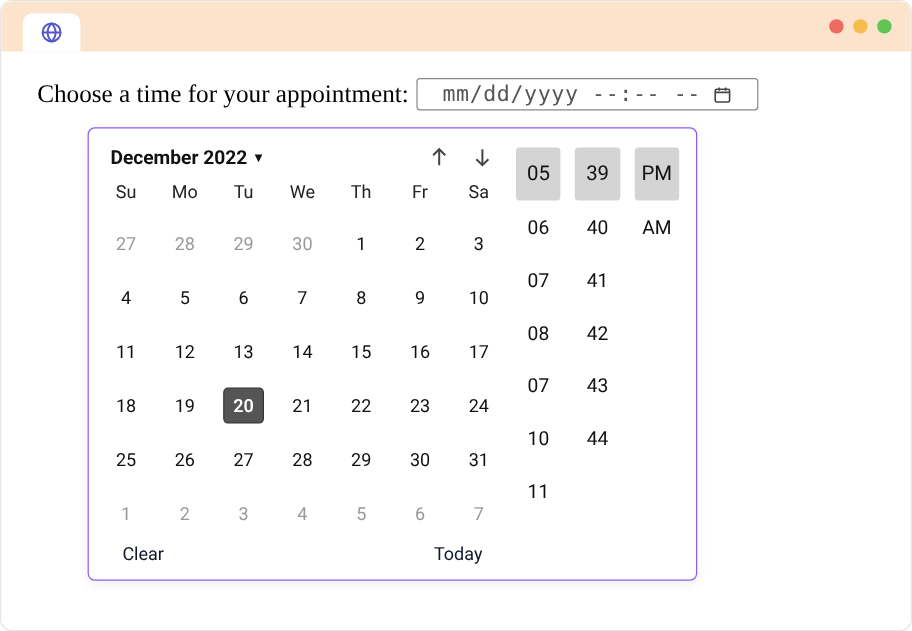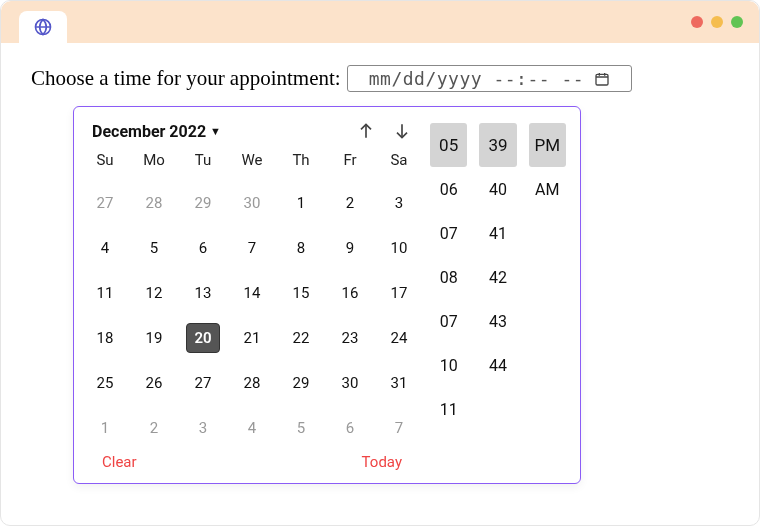--- a/index.html
+++ b/index.html
@@ -147,21 +147,21 @@
     color: #fff;
     font-weight: 600;
     border: 1px solid #333;
   }
   .picker-actions {
     display: flex;
     padding: 10px 14px 2px 14px;
     font-size: 15px;
   }
   .link-btn {
-    color: #ef4444;
+    color: #0f172a;
     cursor: pointer;
   }
   .link-btn.today { margin-left: auto; }
 
   .time-side {
     flex: 1;
     display: flex;
     gap: 12px;
     padding-left: 14px;
     padding-top: 2px;

